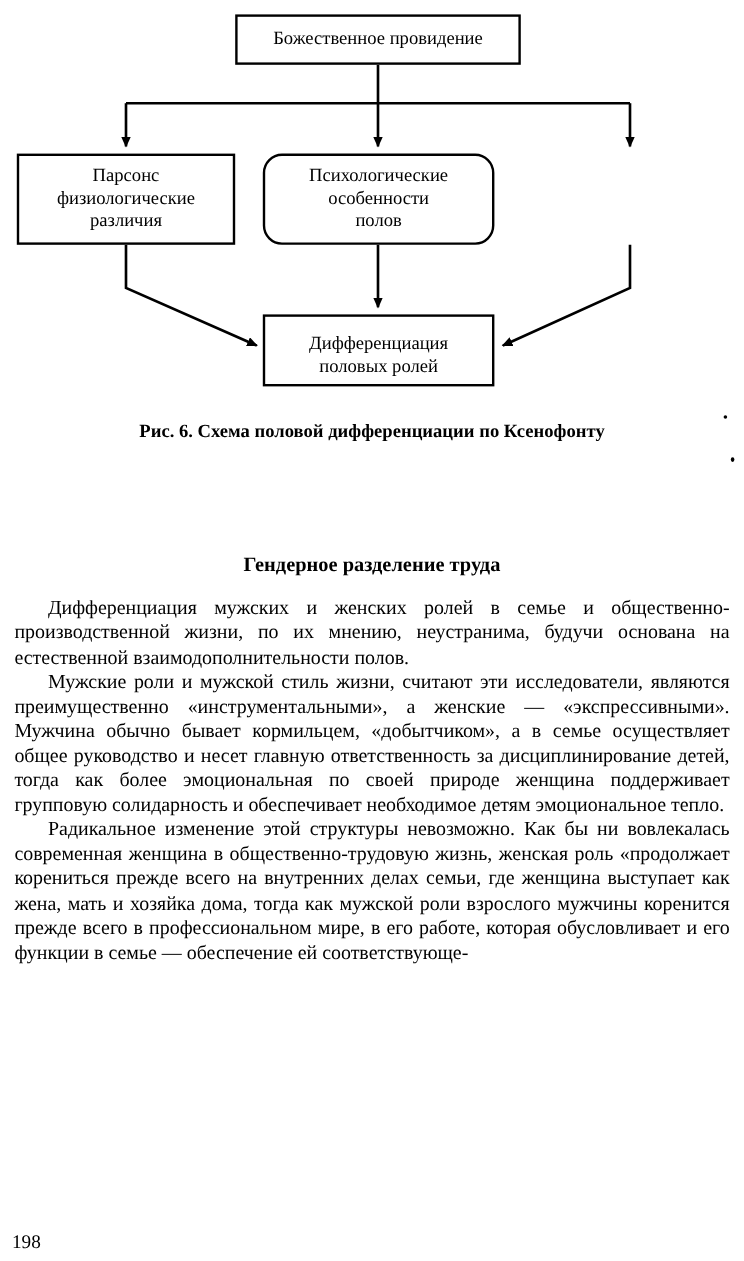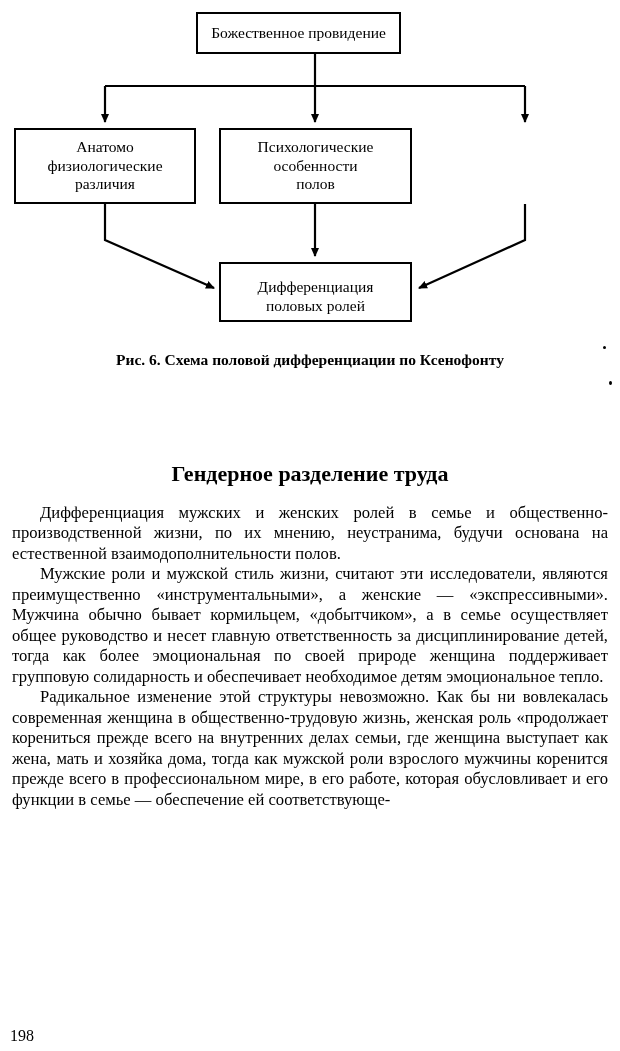--- a/index.html
+++ b/index.html
@@ -32,27 +32,27 @@
     justify-content: center;
     text-align: center;
     font-family: "Liberation Serif", serif;
     font-size: 15.5px;
     line-height: 1.22;
     padding: 4px 6px;
   }
   .dbox span { display: block; }
 
   #box-provision {
-    left: 196px; top: 12px; width: 205px; height: 42px;
+    left: 196px; top: 12px; width: 238px; height: 42px;
   }
   #box-anatomo {
     left: 14px; top: 128px; width: 182px; height: 76px;
   }
   #box-psych {
-    left: 219px; top: 128px; width: 193px; height: 76px;
+    left: 219px; top: 128px; width: 193px; height: 76px; border-radius: 16px;
   }
   #box-customs {
     left: 434px; top: 128px; width: 172px; height: 76px;
   }
   #box-diff {
     left: 219px; top: 262px; width: 193px; height: 60px; align-items: flex-end;
   }
 
   .diagram svg {
     position: absolute;
@@ -69,21 +69,21 @@
     font-size: 15.5px;
     font-weight: bold;
     margin-top: 6px;
   }
 
   
   .section-title {
     text-align: center;
     font-family: "Liberation Serif", serif;
     font-weight: bold;
-    font-size: 22px;
+    font-size: 17px;
     margin-top: 92px;
     margin-bottom: 16px;
   }
   .content {
     padding: 0 12px 0 12px;
   }
   p.para {
     margin: 0;
     text-align: justify;
     text-indent: 28px;
@@ -134,21 +134,21 @@
 
     <path d="M525,204 L525,240 L419,288" stroke="#000" stroke-width="2.2" fill="none" marker-end="url(#arrow)"></path>
   </svg>
 
   <div class="dbox" id="box-provision">
     <span>Божественное провидение</span>
   </div>
 
   <div class="dbox" id="box-anatomo">
     <div>
-      <span>Анатомо</span>
+      <span>Парсонс</span>
       <span>физиологические</span>
       <span>различия</span>
     </div>
   </div>
 
   <div class="dbox" id="box-psych">
     <div>
       <span>Психологические</span>
       <span>особенности</span>
       <span>полов</span>

